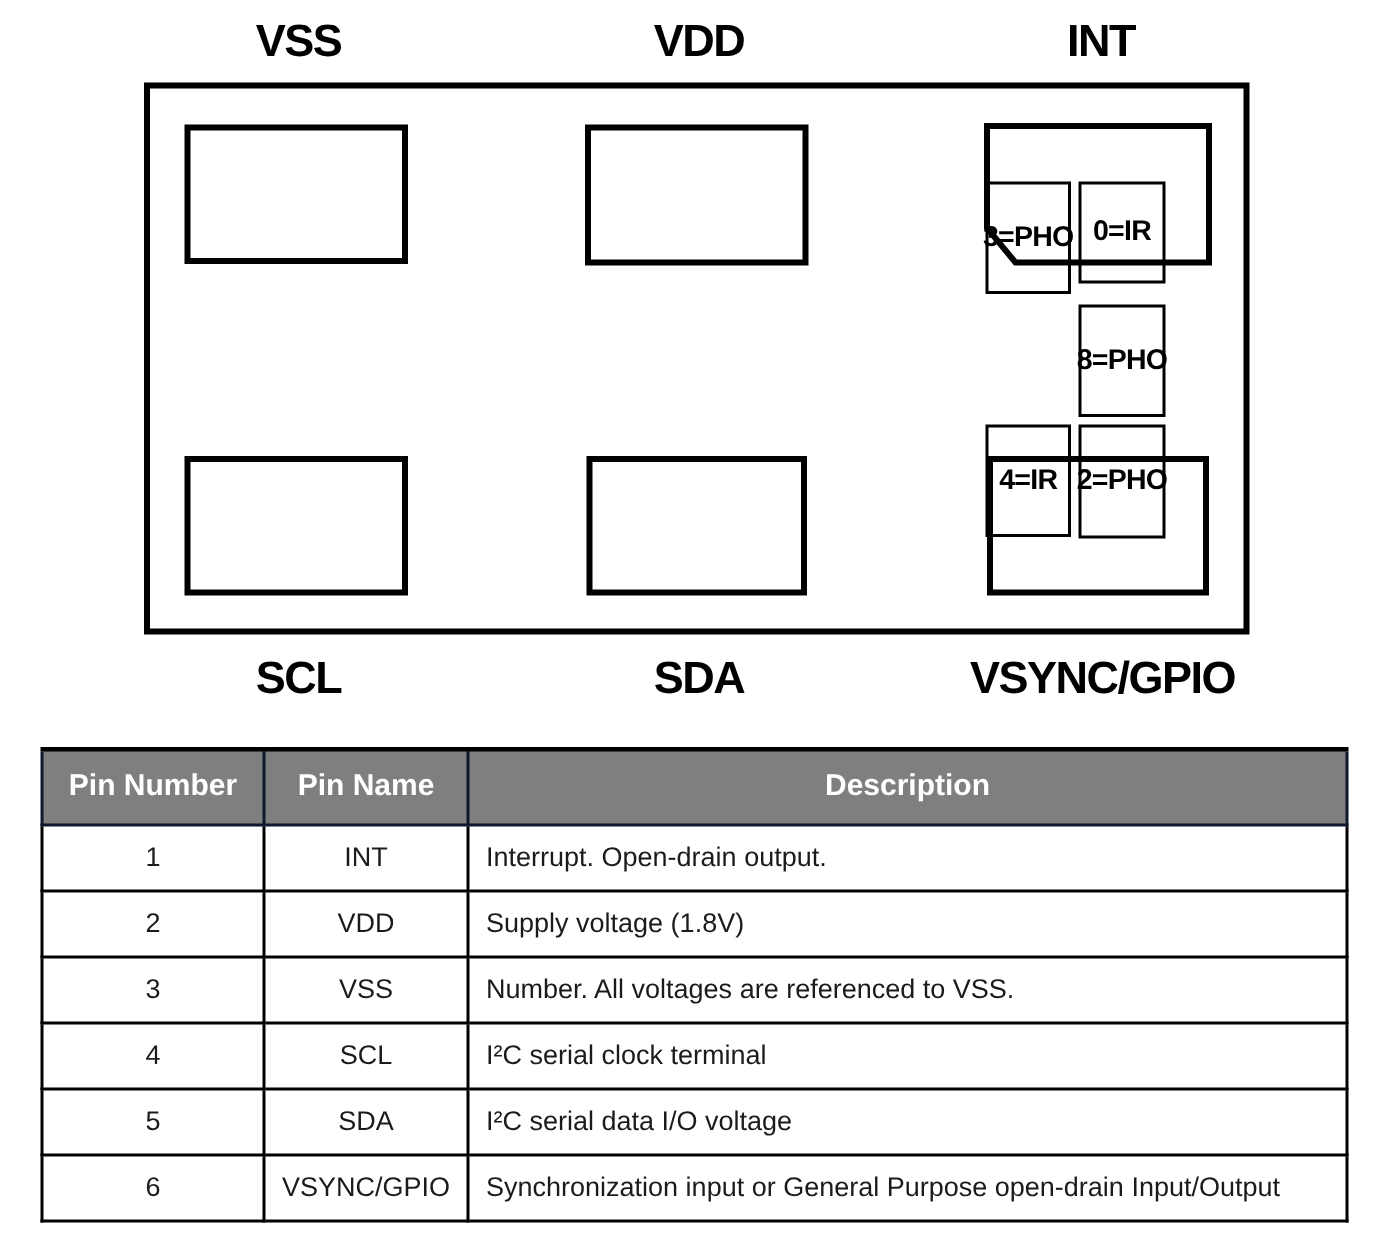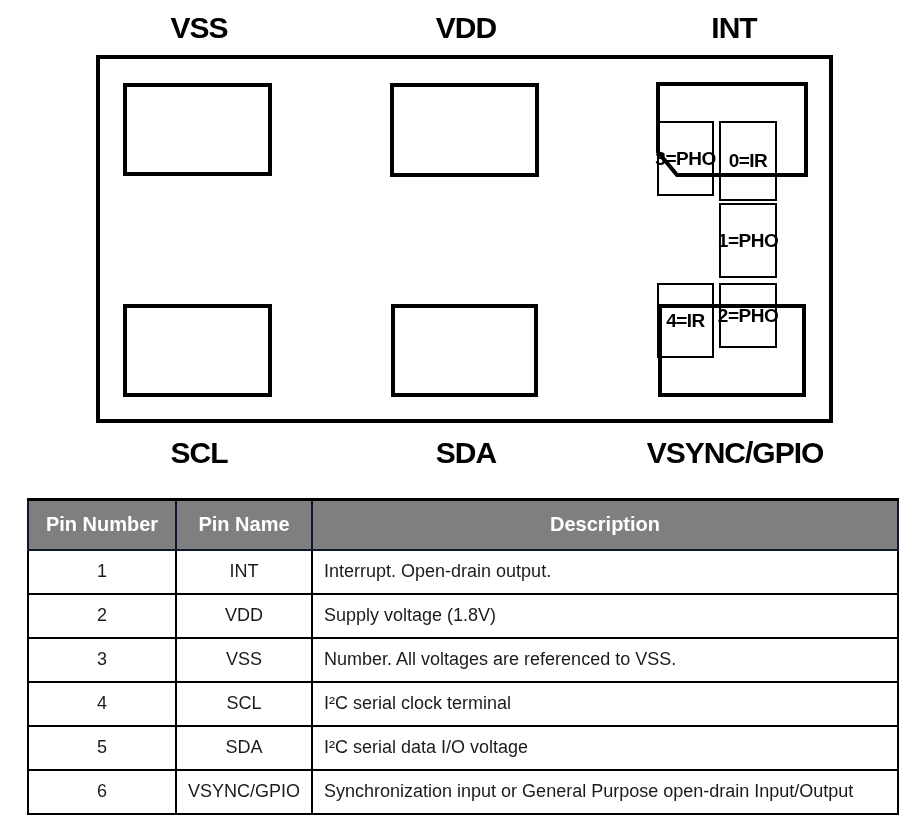--- a/index.html
+++ b/index.html
@@ -38,25 +38,25 @@
   }
 
   .cell {
     position: absolute;
     border: 2px solid #000; background: transparent;
     display: flex; align-items: center; justify-content: center;
     font-size: 19px; font-weight: bold; letter-spacing: -0.5px;
     color: #000;
   }
   .cell.c0 { left: 657px; top: 121px; width: 57px; height: 75px; }
-  .cell.c1 { left: 719px; top: 121px; width: 58px; height: 80px; }
+  .cell.c1 { left: 719px; top: 121px; width: 58px; height: 68px; }
   .cell.c2 { left: 657px; top: 203px; width: 57px; height: 75px; }
   .cell.c3 { left: 719px; top: 203px; width: 58px; height: 75px; }
   .cell.c4 { left: 657px; top: 283px; width: 57px; height: 75px; }
-  .cell.c5 { left: 719px; top: 283px; width: 58px; height: 65px; }
+  .cell.c5 { left: 719px; top: 283px; width: 58px; height: 76px; }
 
   .pin-label {
     position: absolute;
     transform: translateX(-50%);
     font-size: 30px; font-weight: bold; letter-spacing: -1px;
     color: #000; white-space: nowrap;
   }
   .pin-label.t0 { left: 199px; top: 11px; }
   .pin-label.t1 { left: 466px; top: 11px; }
   .pin-label.t2 { left: 734px; top: 11px; }
@@ -104,21 +104,21 @@
 
   <div class="chip-outline"></div>
 
   <div class="pad vss"></div>
   <div class="pad vdd"></div>
   <div class="pad scl"></div>
   <div class="pad sda"></div>
 
   <div class="cell c0">3=PHO</div>
   <div class="cell c1">0=IR</div>
-  <div class="cell c3">1=PHO</div>
+  <div class="cell c3">8=PHO</div>
   <div class="cell c4">4=IR</div>
   <div class="cell c5">2=PHO</div>
 
   <div class="pad vsync"></div>
 
   <svg class="int-pad-svg" viewBox="0 0 156 99" xmlns="http://www.w3.org/2000/svg">
     <polygon points="4,4 152,4 152,95 23,95 4,72" fill="none" stroke="#000000" stroke-width="4" stroke-linejoin="miter"></polygon>
   </svg>
 
   <div class="pin-label b0">SCL</div>

